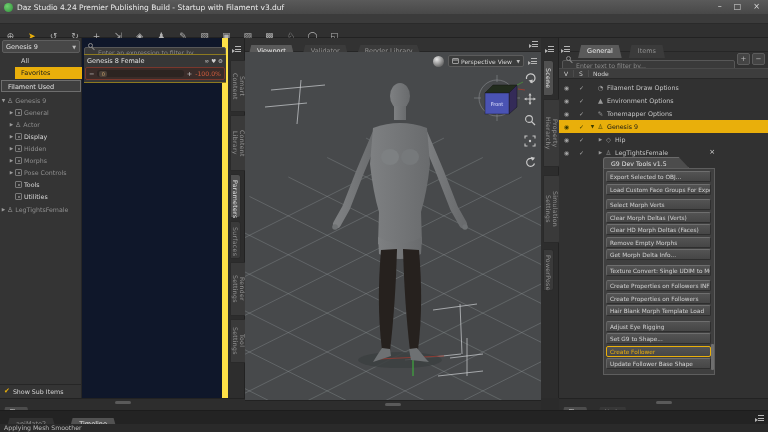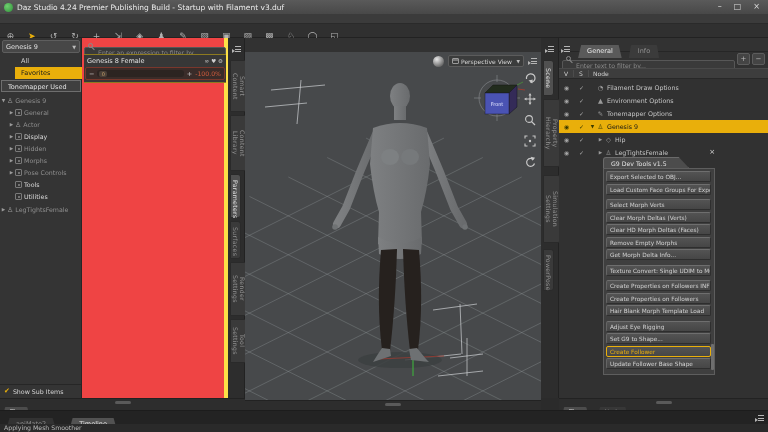--- a/index.html
+++ b/index.html
@@ -30,21 +30,21 @@
   .flt.boxed { background:#3f3f3f; border:1px solid #6e6e6e; width:80px; left:1px; color:#e0e0e0; }
   .trow { position:absolute; left:0; width:82px; height:11.5px; display:flex; align-items:center; font-size:6.3px; white-space:nowrap; overflow:hidden; }
   .trow .exp { width:7px; text-align:center; font-size:4.5px; color:#9a9a9a; }
   .trow .ic-grp { width:7px; height:7px; border:1px solid #7a7a7a; border-radius:1px; margin-right:2px; position:relative; flex:none; }
   .trow .ic-grp::after { content:""; position:absolute; left:1.5px; top:1.5px; width:2.5px; height:2.5px; border-radius:50%; background:#8a8a8a; }
   .ic-person { font-size:7px; color:#9a9a9a; margin-right:2px; line-height:8px; }
   .muted { color:#8f8f8f; } .bright { color:#dadada; }
   #showsub { position:absolute; left:0; top:346px; width:82px; height:13px; display:flex; align-items:center; border-top:1px solid #262626; font-size:6.3px; color:#d5d5d5; padding-left:4px; }
   .chk { color:#e9af0b; font-size:7px; margin-right:3px; }
 
-  #panel2 { position:absolute; left:82px; top:0; width:146px; height:360px; background:#ef4444; border-right:4px solid #fde047; }
+  #panel2 { position:absolute; left:82px; top:0; width:146px; height:360px; background:#0f172a; border-right:6px solid #fde047; }
   .searchwrap { position:relative; }
   .mag { position:absolute; left:4px; top:3px; width:5px; height:5px; border:1px solid #8a8a8a; border-radius:50%; }
   .mag::after { content:""; position:absolute; right:-3px; bottom:-2px; width:4px; height:1px; background:#8a8a8a; transform:rotate(45deg); }
   input.search { width:100%; height:12px; background:#3a3a3a; border:1px solid #575757; border-radius:2px; color:#cccccc; font-size:6.2px; padding:0 2px 0 13px; font-family:"DejaVu Sans",sans-serif; }
   input.search::placeholder { color:#8a8a8a; }
   #paramgroup { position:absolute; left:2px; top:16px; width:142px; border-top:1px solid #8d7a20; border-bottom:1px solid #8d7a20; background:#373737; }
   #paramhead { display:flex; align-items:center; height:12px; font-size:6.5px; color:#e2e2e2; padding:0 3px; }
   #paramhead .icons { margin-left:auto; display:flex; gap:2px; font-size:5.5px; color:#cfcfcf; }
   #sliderrow { display:flex; align-items:center; height:13px; background:#3a2c29; border:1px solid #7a372c; margin:0 1px 2px 1px; border-radius:2px; font-size:6.5px; color:#cfcfcf; padding:0 3px; }
   #slidertrack { flex:1; height:7px; background:#2c2421; border-radius:3px; margin:0 3px; position:relative; }
@@ -170,21 +170,21 @@
 
   <div id="main">
 
     <div id="panel1">
       <div class="dropdown">
         <span>Genesis 9</span>
         <span class="arr">▼</span>
       </div>
       <div class="flt" style="top:17px">All</div>
       <div class="flt sel" style="top:29px">Favorites</div>
-      <div class="flt boxed" style="top:42px">Tonemapper Used</div>
+      <div class="flt boxed" style="top:42px">Filament Used</div>
 
       <div class="trow" style="top:57px">
         <span class="exp">▼</span>
         <span class="ic-person">♙</span>
         <span class="muted">Genesis 9</span>
       </div>
       <div class="trow" style="top:69px;padding-left:8px">
         <span class="exp">▶</span>
         <span class="ic-grp"></span>
         <span class="muted">General</span>
@@ -268,20 +268,26 @@
       <div class="vtab" style="height:54px">Render Settings</div>
       <div class="vtab" style="height:44px">Tool Settings</div>
     </div>
 
     <div class="bstrip" style="left:0;width:245px">
       <span class="btab sel">Tips</span>
       <span class="draghandle"></span>
     </div>
 
     <div id="vpdock">
+      <div id="vptabs">
+        <span class="vptab sel">Viewport</span>
+        <span class="vptab">Validator</span>
+        <span class="vptab">Render Library</span>
+        <span class="pmenu" id="vpmenu"></span>
+      </div>
 
       <div id="scene">
         <svg width="296" height="348" viewBox="0 0 296 348">
           <defs>
             <linearGradient id="skin" x1="0" y1="0" x2="1" y2="0">
               <stop offset="0" stop-color="#7e8082"></stop>
                 <stop offset="1" stop-color="#696b6d"></stop>
             </linearGradient>
           </defs>
           <rect width="296" height="348" fill="#47494b"></rect>
@@ -380,21 +386,21 @@
       <div class="vtab sel" style="height:36px">Scene</div>
       <div class="vtab" style="height:68px">Property Hierarchy</div>
       <div class="vtab" style="height:68px;margin-top:8px">Simulation Settings</div>
       <div class="vtab" style="height:42px;margin-top:6px">PowerPose</div>
     </div>
 
     <div id="rpanel">
       <div id="rptabs">
         <span class="pmenu"></span>
         <span class="vptab sel">General</span>
-        <span class="vptab">Info</span>
+        <span class="vptab">Items</span>
       </div>
       <div id="rpsearch">
         <div class="searchwrap">
           <span class="mag"></span>
           <input class="search" placeholder="Enter text to filter by..." style="">
         </div>
         <div class="sqbtn">+</div>
         <div class="sqbtn">−</div>
       </div>
       <div id="rphead">

